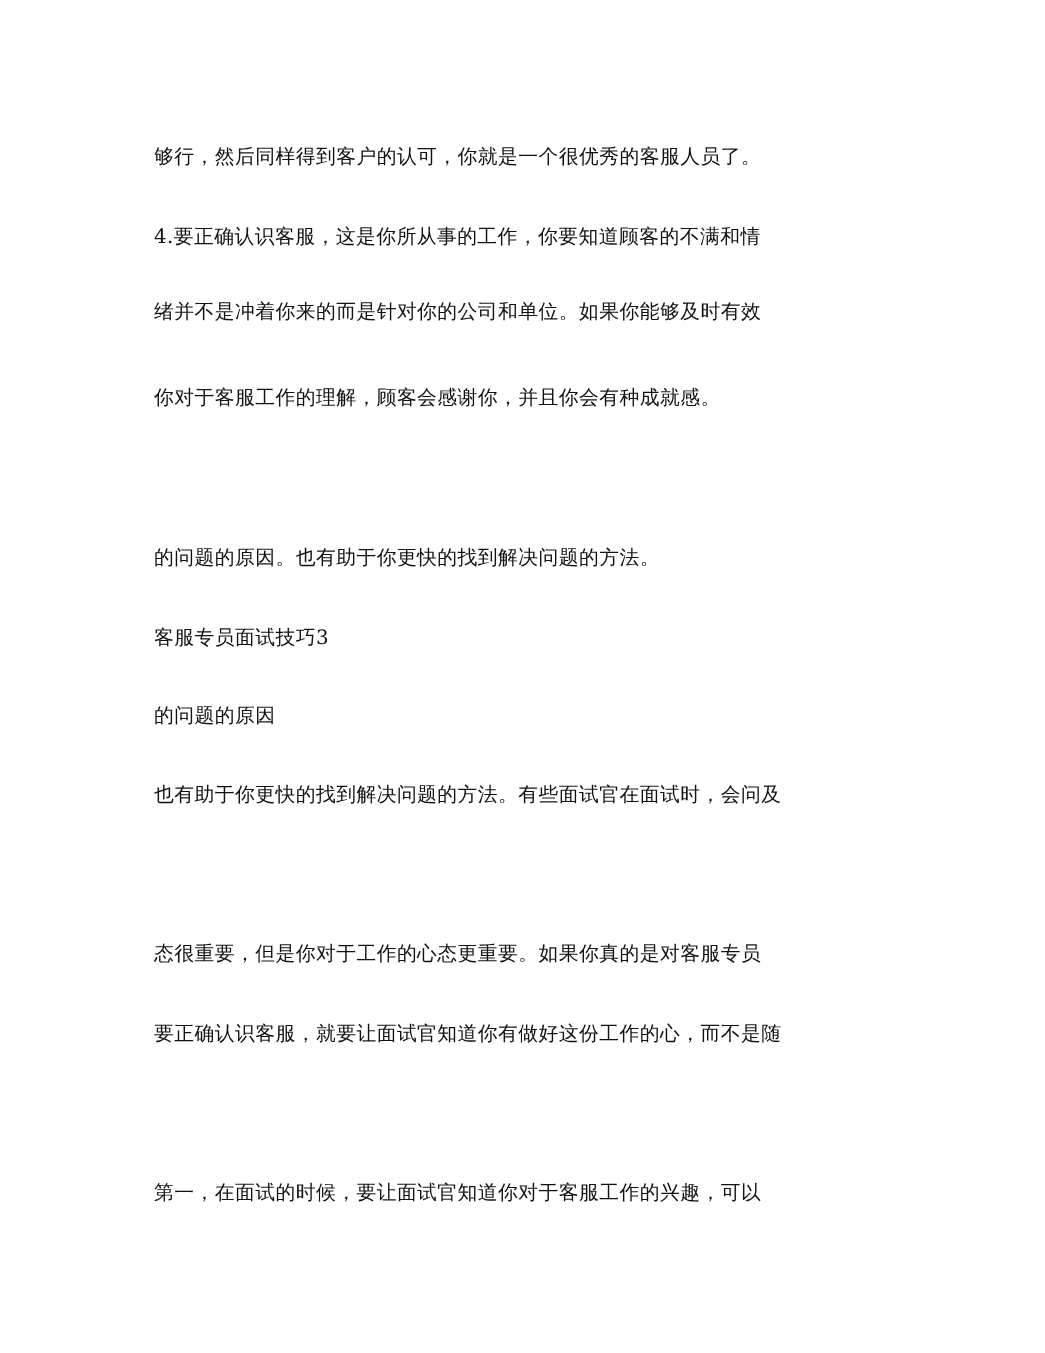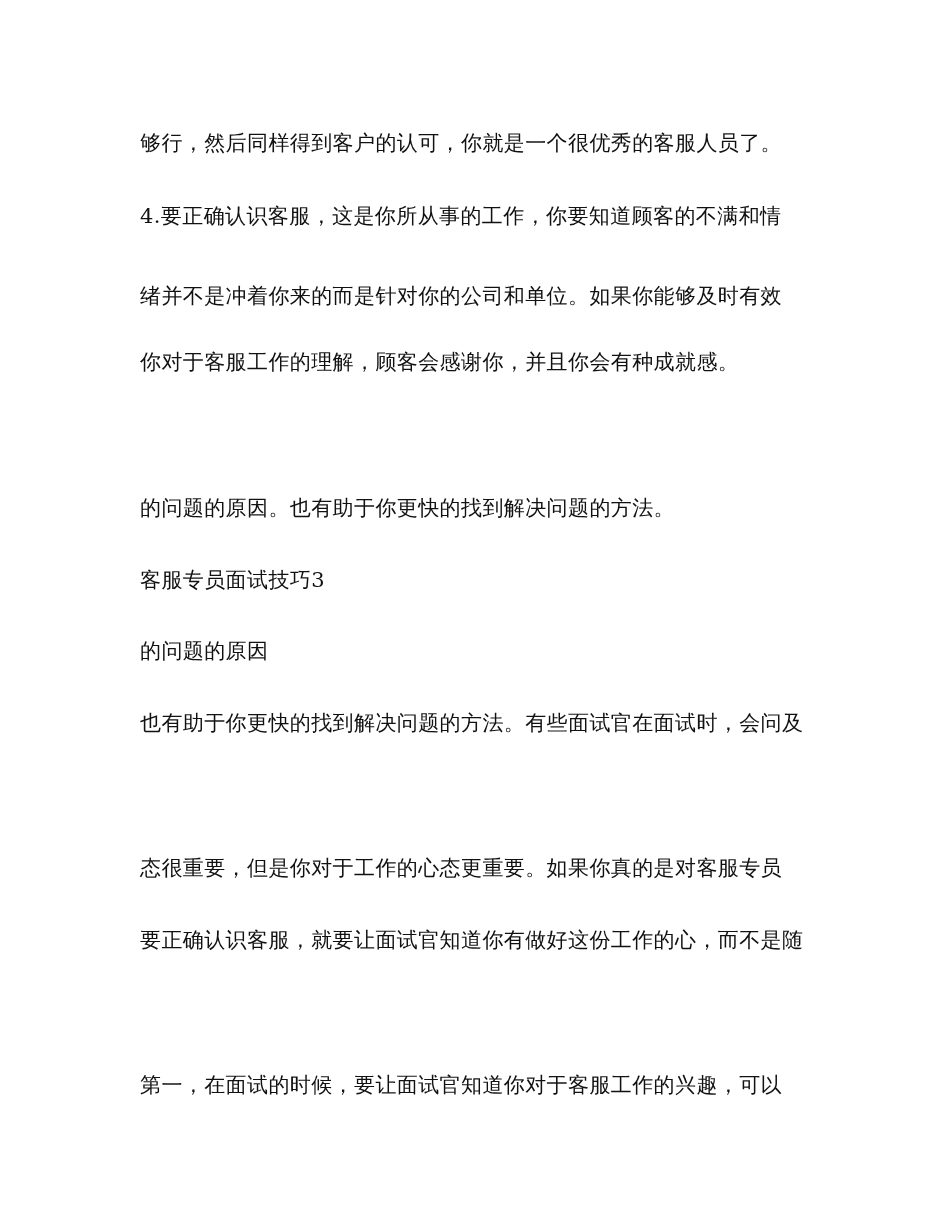--- a/index.html
+++ b/index.html
@@ -20,33 +20,33 @@
       left: 0;
       top: 0;
       width: 950px;
       height: 1230px;
       background: #ffffff;
     }
     .line {
       position: absolute;
       left: 140px;
       width: 680px;
-      font-size: 21px;
+      font-size: 18px;
       line-height: 28px;
       white-space: nowrap;
       letter-spacing: 0.4px;
     }
   </style>
 </head>
 <body>
 
 <div class="page">
   <div class="line" style="top:129px">够行，然后同样得到客户的认可，你就是一个很优秀的客服人员了。</div>
   <div class="line" style="top:202px">4.要正确认识客服，这是你所从事的工作，你要知道顾客的不满和情</div>
-  <div class="line" style="top:282px">绪并不是冲着你来的而是针对你的公司和单位。如果你能够及时有效</div>
+  <div class="line" style="top:270px">绪并不是冲着你来的而是针对你的公司和单位。如果你能够及时有效</div>
   <div class="line" style="top:348px">你对于客服工作的理解，顾客会感谢你，并且你会有种成就感。</div>
   <div class="line" style="top:494px">的问题的原因。也有助于你更快的找到解决问题的方法。</div>
   <div class="line" style="top:566px">客服专员面试技巧3</div>
   <div class="line" style="top:637px">的问题的原因</div>
   <div class="line" style="top:709px">也有助于你更快的找到解决问题的方法。有些面试官在面试时，会问及</div>
   <div class="line" style="top:854px">态很重要，但是你对于工作的心态更重要。如果你真的是对客服专员</div>
   <div class="line" style="top:926px">要正确认识客服，就要让面试官知道你有做好这份工作的心，而不是随</div>
   <div class="line" style="top:1071px">第一，在面试的时候，要让面试官知道你对于客服工作的兴趣，可以</div>
 </div>
 

